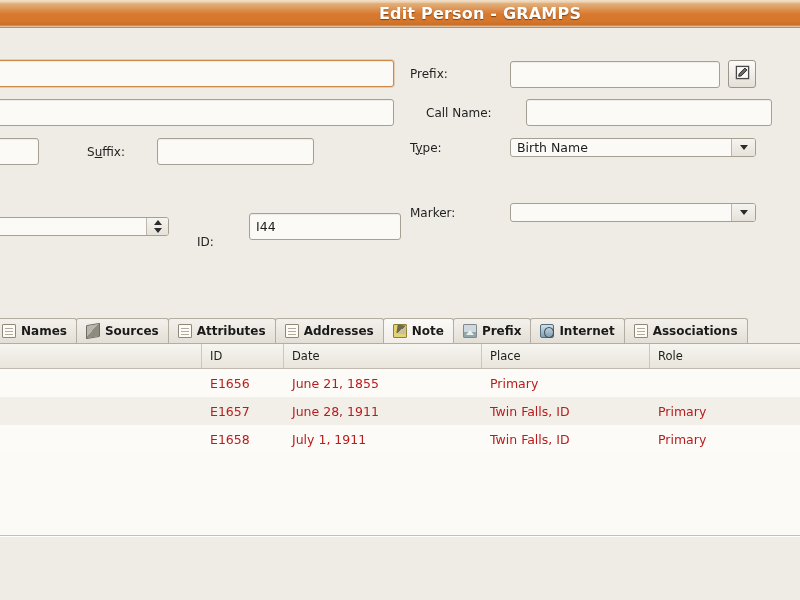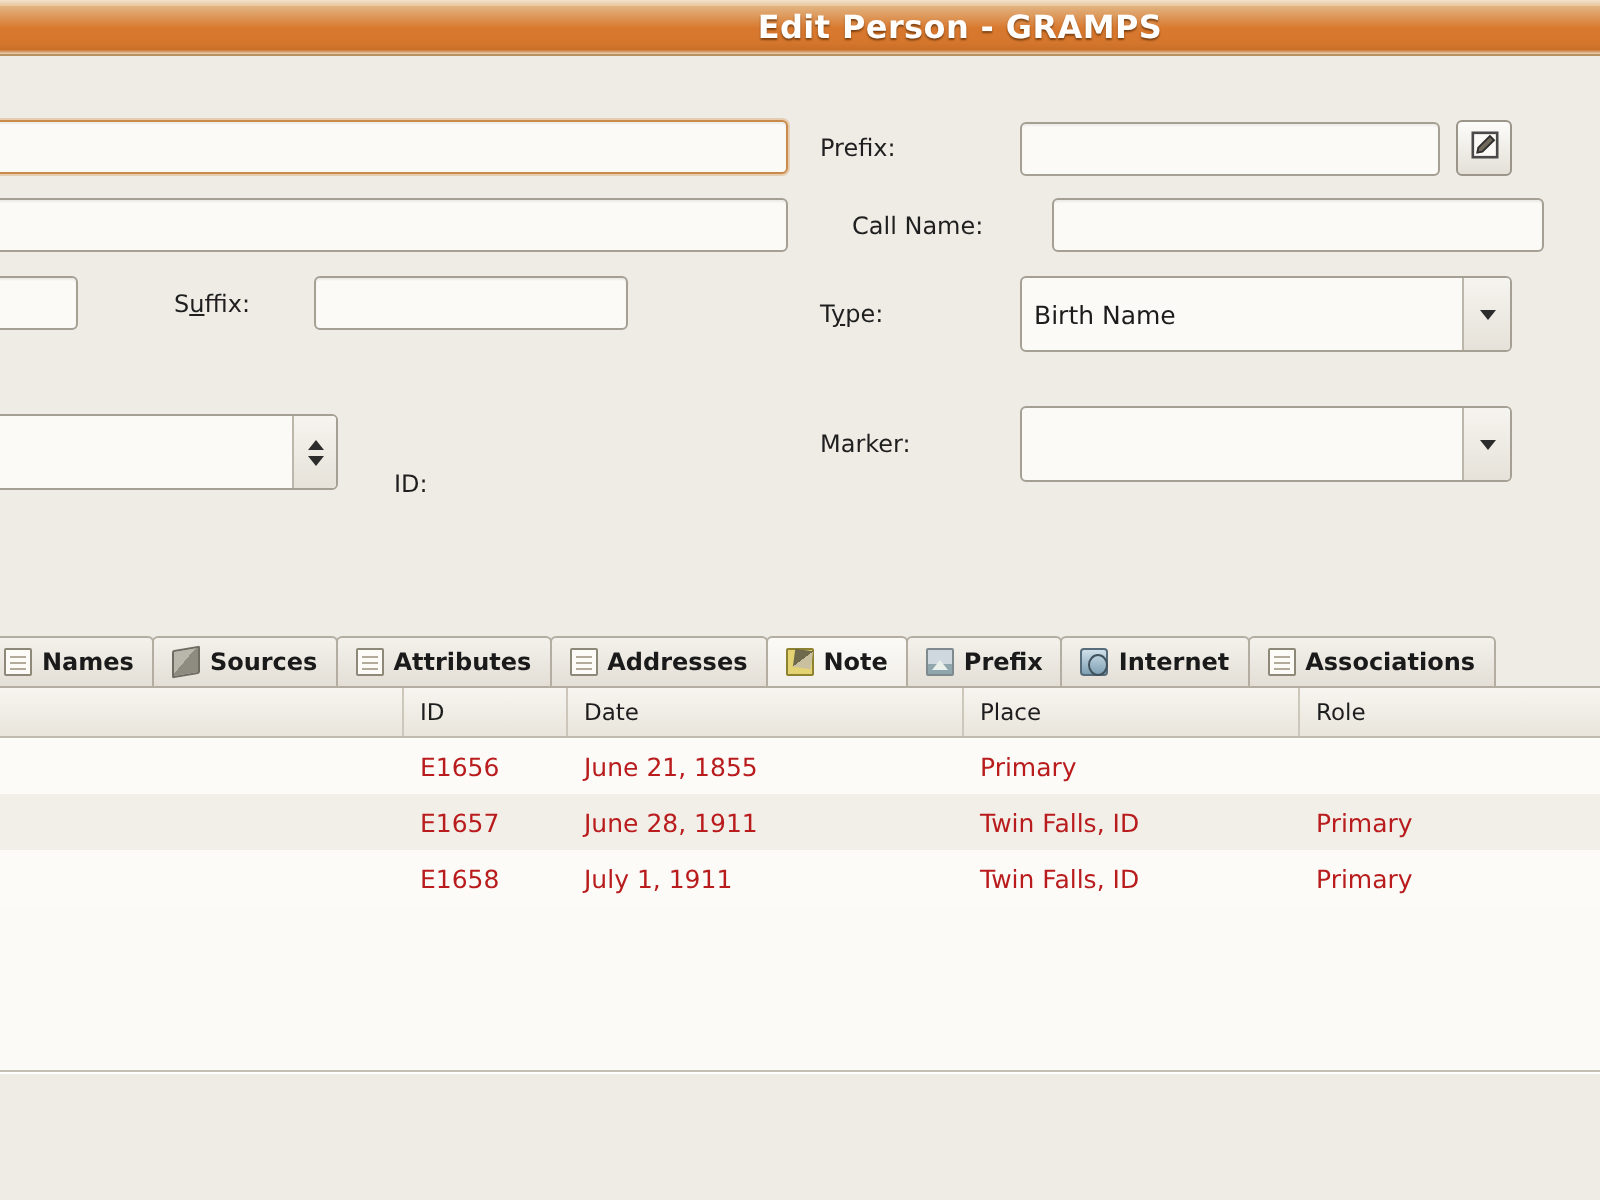--- a/index.html
+++ b/index.html
@@ -101,21 +101,21 @@
   .input.focused {
     border-color: #c98a4a;
     box-shadow: inset 0 1px 1px rgba(0,0,0,.06), 0 0 0 1px rgba(216,150,80,.35);
   }
 
   
   .combo {
     background: #fbfaf7;
     border: 1px solid #a6a094;
     border-radius: 3px;
-    height: 38px;
+    height: 19px;
     display: flex;
     align-items: center;
     font-size: 12.5px;
     color: #1c1c1c;
     overflow: hidden;
   }
   .combo .val { flex: 1 1 auto; padding: 0 6px; white-space: nowrap; }
   .combo .arrow {
     width: 24px; height: 100%;
     border-left: 1px solid #bdb7ab;
@@ -370,20 +370,21 @@
 
         <div class="row" style="top:143px;left:0px;">
           <div class="combo" style="width:275px;">
             <span class="val">male</span>
             <span class="spin">
               <i class="caret-up-s"></i>
                 <i class="caret-down-s"></i>
             </span>
           </div>
           <label class="fld" style="width:52px;margin-left:28px;margin-top:32px;">ID:</label>
+          <div class="input" style="width:152px;">I44</div>
         </div>
 
         <div class="row" style="top:143px;left:516px;">
           <label class="fld" style="width:100px;">Marker:</label>
           <div class="combo" style="width:246px;">
             <span class="val"></span>
             <span class="arrow">
                 <i class="caret-down"></i>
               </span>
           </div>

